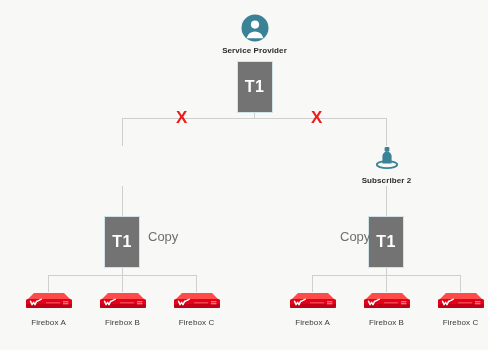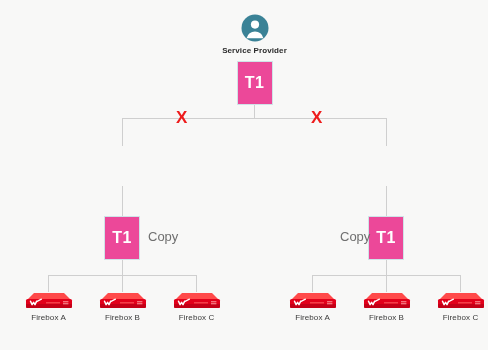--- a/index.html
+++ b/index.html
@@ -32,22 +32,22 @@
   .node {
     position: absolute;
     display: flex;
     flex-direction: column;
     align-items: center;
   }
 
   
   .t1-box {
     width: 36px;
-    height: 44px;
-    background: #ec4899;
+    height: 52px;
+    background: #737373;
     border: 1px solid #cfe3e8;
     box-sizing: border-box;
     color: #ffffff;
     font-size: 16px;
     font-weight: bold;
     letter-spacing: 0.3px;
     display: flex;
     align-items: center;
     justify-content: center;
     line-height: 1;
@@ -60,20 +60,21 @@
     color: #2b2b2b;
     white-space: nowrap;
     margin-top: 4px;
     letter-spacing: 0.1px;
   }
   .label-plain {
     font-size: 8px;
     font-weight: normal;
     color: #3a3a3a;
     white-space: nowrap;
+    margin-top: 5px;
     letter-spacing: 0.1px;
   }
   .label-copy {
     position: absolute;
     font-size: 13px;
     color: #6f6f6f;
     white-space: nowrap;
   }
 
   
@@ -197,20 +198,31 @@
         <path d="M8.5 11.2 l1.6 3.4 1.5 -2.2 1.4 2.2 1.6 -3.4" fill="none" stroke="#ffffff" stroke-width="1.5" stroke-linecap="round" stroke-linejoin="round"></path>
         <path d="M14.6 11.6 L19.4 9.2" stroke="#ffffff" stroke-width="1.3" stroke-linecap="round"></path>
         <rect x="24" y="12.2" width="14" height="1.2" fill="#ff6a6a" opacity="0.75"></rect>
         <rect x="41" y="11.2" width="5.4" height="1.1" fill="#ffb0b0" opacity="0.8"></rect>
         <rect x="41" y="13.2" width="5.4" height="1.1" fill="#ffb0b0" opacity="0.8"></rect>
       </svg>
     </span>
     <span class="label-plain">Firebox C</span>
   </div>
 
+  <div class="node" style="left:338px; top:146px; width:97px;">
+    <span class="icon-wrap">
+      <svg width="24" height="26" viewBox="0 0 24 26">
+        <rect x="9.6" y="1" width="4.8" height="4.4" rx="1" fill="#3a8296"></rect>
+        <rect x="10.6" y="5.4" width="2.8" height="2" fill="#3a8296"></rect>
+        <path d="M7.4 10.2 a4.6 4.6 0 0 1 9.2 0 v7.2 h-9.2 Z" fill="#3a8296"></path>
+        <ellipse cx="12" cy="18.6" rx="10.2" ry="3.5" fill="none" stroke="#3a8296" stroke-width="1.8"></ellipse>
+      </svg>
+    </span>
+    <span class="label-strong">Subscriber 2</span>
+  </div>
 
   <div style="position:absolute; left:368px; top:216px;">
     <div class="t1-box">
       <span>T1</span>
     </div>
   </div>
   <div class="label-copy" style="left:340px; top:229px;">
     <span>Copy</span>
   </div>
 

